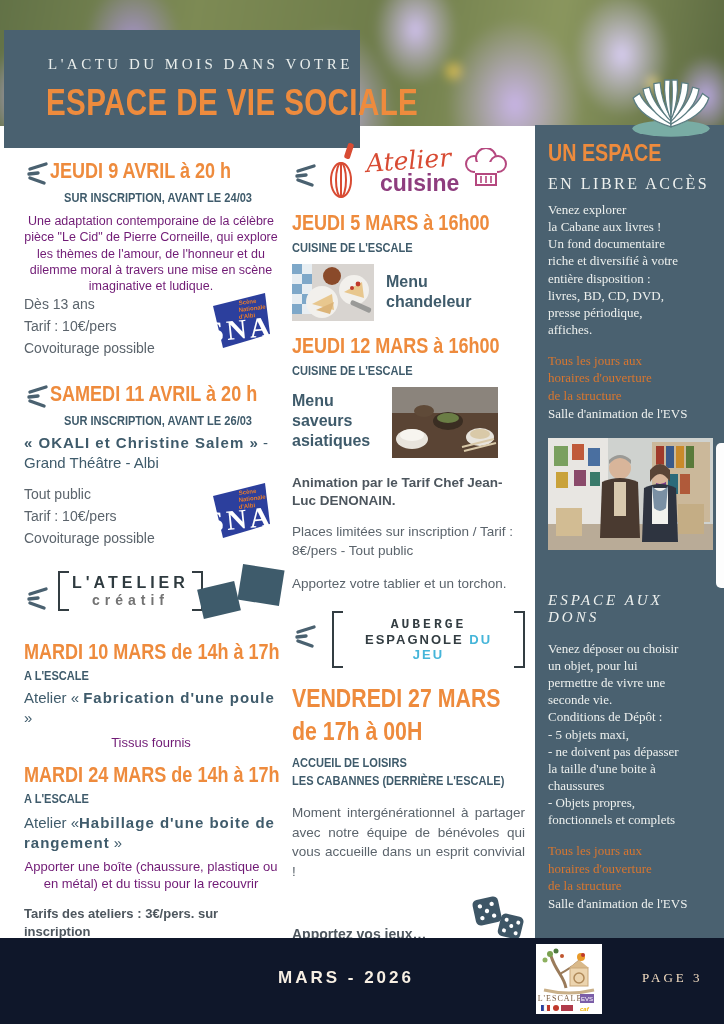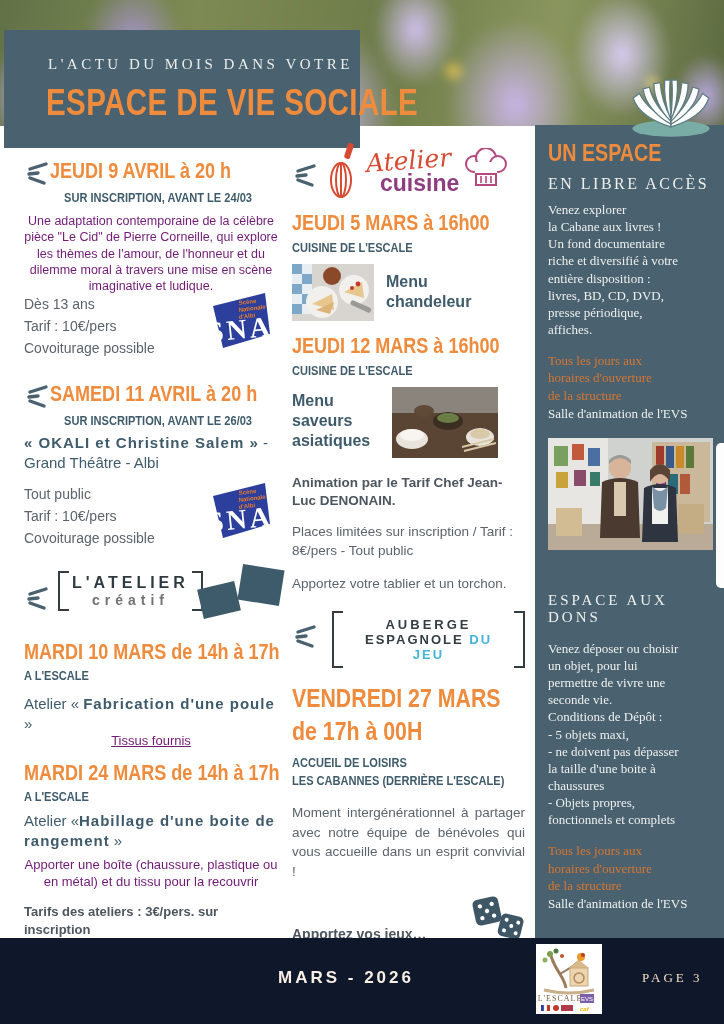--- a/index.html
+++ b/index.html
@@ -63,33 +63,33 @@
   
   .cuisine-row{display:flex;align-items:center;height:62px;}
   .cuisine-word1{font-family:"DejaVu Serif",serif;font-style:italic;color:#d84b33;font-size:25px;
                  transform:rotate(-4deg);display:inline-block;line-height:1;}
   .cuisine-word2{color:#8e3d7e;font-weight:bold;font-size:23px;line-height:.9;margin-left:14px;}
   
   .ph{display:block;}
   
   .menu-row{display:flex;margin-top:8px;}
   .menu-label{color:#3f5b6b;font-weight:bold;font-size:16px;line-height:1.25;}
-  .auberge-l1{color:#333d42;font-weight:bold;font-size:13px;letter-spacing:3px;}
+  .auberge-l1{color:#333d42;font-weight:bold;font-size:13px;letter-spacing:3px;font-family:Liberation Mono, monospace;}
   .auberge-l2{color:#333d42;font-weight:bold;font-size:13px;letter-spacing:2px;}
   .auberge-l2 .cyan{color:#45b5d9;}
   .just{text-align:justify;}
   .jeux-row{display:flex;align-items:flex-end;justify-content:space-between;margin-top:14px;}
   
   .rc-title{font-family:"Liberation Sans",sans-serif;margin-top:4px;}
   .rc-sub{font-size:16px;letter-spacing:2.5px;color:#eef1ef;margin-top:8px;}
   .rc-p{font-size:13px;line-height:1.32;white-space:pre-line;margin-top:8px;color:#edf0ee;}
   .rc-orange{color:#d8762f;font-size:13px;line-height:1.32;white-space:pre-line;margin-top:14px;}
   .rc-loc{font-size:13px;margin-top:2px;}
   .rc-photo{margin-top:16px;}
-  .rc-dons-title{font-size:15px;letter-spacing:3px;margin-top:38px;}
+  .rc-dons-title{font-size:15px;letter-spacing:3px;margin-top:38px;font-style:italic;}
   
   .footer{position:absolute;left:0;top:938px;width:724px;height:86px;background:#0f172a;z-index:4;}
   .footer-month{position:absolute;left:196px;top:30px;width:300px;text-align:center;color:#f7efe3;
                 font-weight:bold;font-size:17px;letter-spacing:3px;}
   .footer-page{position:absolute;left:642px;top:32px;color:#f5dec2;font-family:"Liberation Serif",serif;
                font-size:13px;letter-spacing:3px;}
   .footer-logo{position:absolute;left:536px;top:6px;width:66px;height:70px;background:#fff;}
   .scrollbar{position:absolute;left:716px;top:443px;width:8px;height:145px;background:#fdfdfd;
              border-radius:5px 0 0 5px;z-index:7;}
   svg text{font-family:"Liberation Sans",sans-serif;}
@@ -181,22 +181,22 @@
         <div class="br br-l"></div><div class="br br-r"></div>
         <div class="creatif-l1">L'ATELIER</div>
         <div class="creatif-l2">créatif</div>
       </div>
       <div class="sq sq1"></div>
       <div class="sq sq2"></div>
     </div>
 
     <div class="h-orange cond" style="margin-top:10px;">MARDI 10 MARS de 14h à 17h</div>
     <div class="sub-slate cond" style="margin-top:3px;">A L'ESCALE</div>
-    <div class="show-title" style="margin-top:10px;font-size:15px;"><span>Atelier « </span><b>Fabrication d'une poule</b><span> »</span></div>
-    <div class="body-txt" style="font-size:13px;text-decoration:underline;">Tissus fournis</div>
+    <div class="show-title" style="margin-top:4px;font-size:15px;"><span>Atelier « </span><b>Fabrication d'une poule</b><span> »</span></div>
+    <div class="body-txt" style="margin-top:8px;font-size:13px;">Tissus fournis</div>
 
     <div class="h-orange cond" style="margin-top:10px;">MARDI 24 MARS de 14h à 17h</div>
     <div class="sub-slate cond" style="margin-top:3px;">A L'ESCALE</div>
     <div class="show-title" style="margin-top:6px;font-size:15px;"><span>Atelier «</span><b>Habillage d'une boite de rangement</b><span> »</span></div>
     <div class="body-txt" style="margin-top:7px;font-size:13px;">Apporter une boîte (chaussure, plastique ou en métal) et du tissu pour la recouvrir</div>
     <div class="bold-note" style="margin-top:12px;">Tarifs des ateliers : 3€/pers. sur inscription</div>
   </div>
 
   <div class="col-mid">
 

